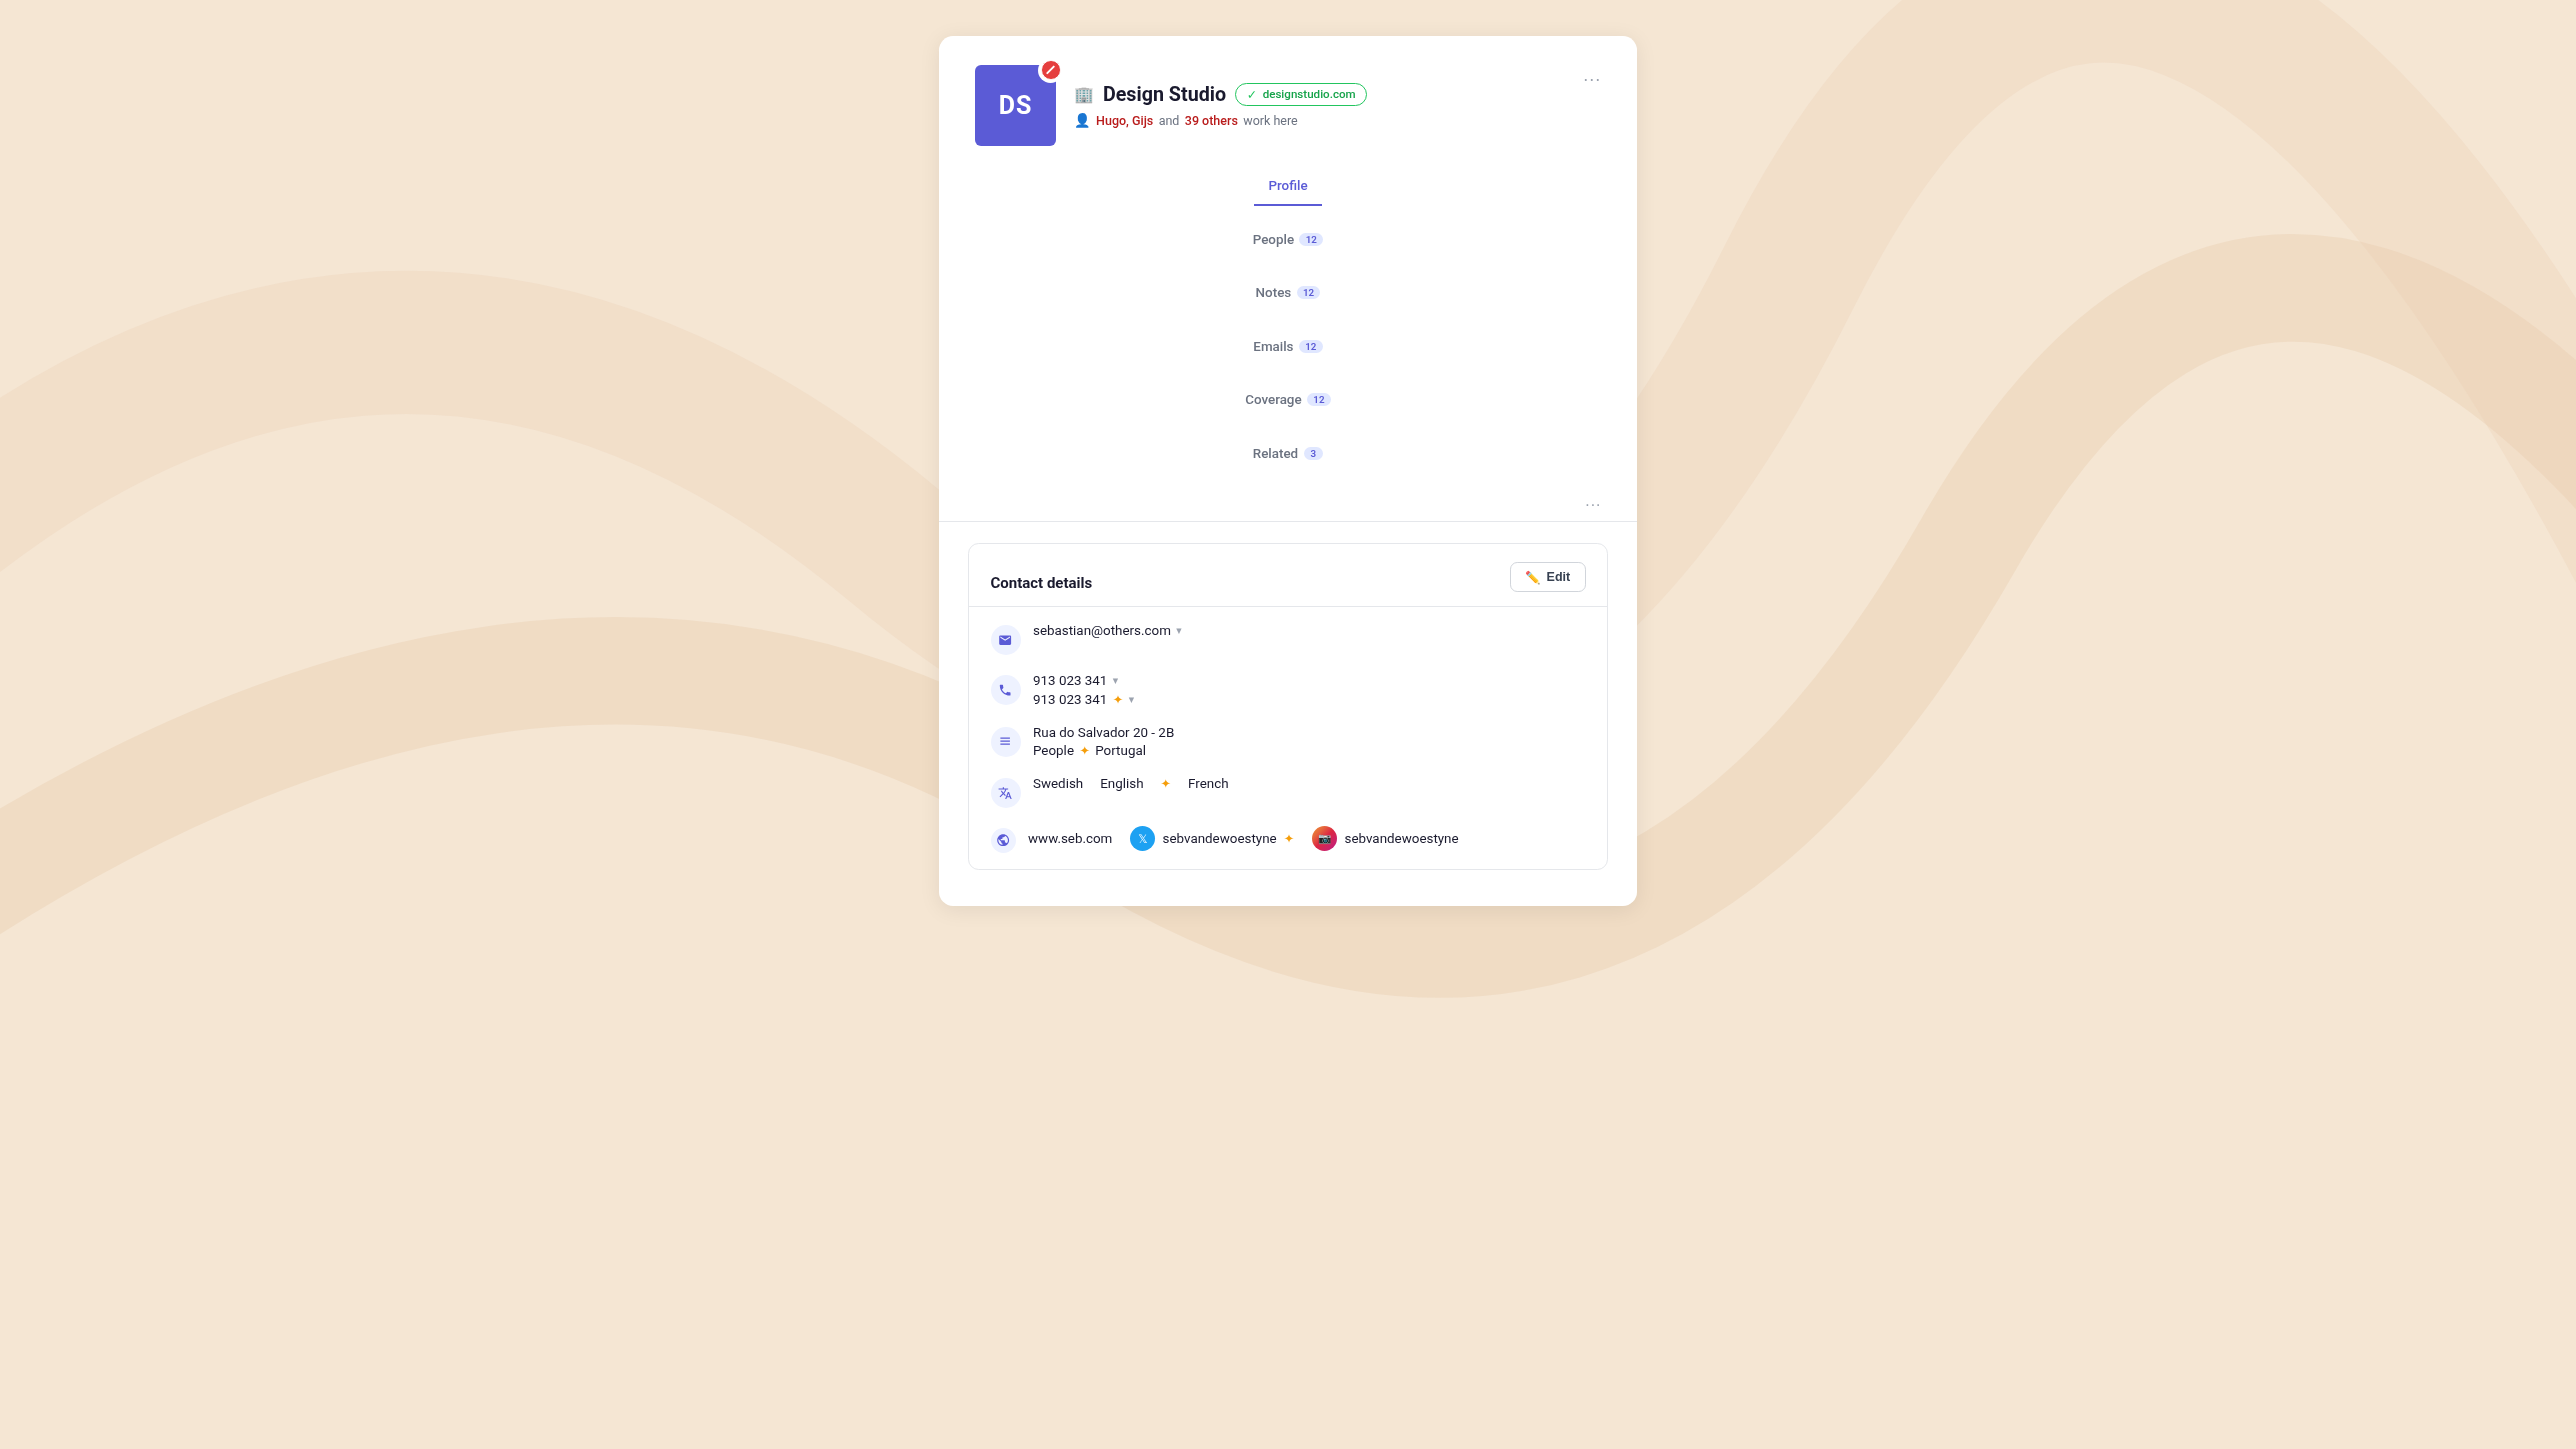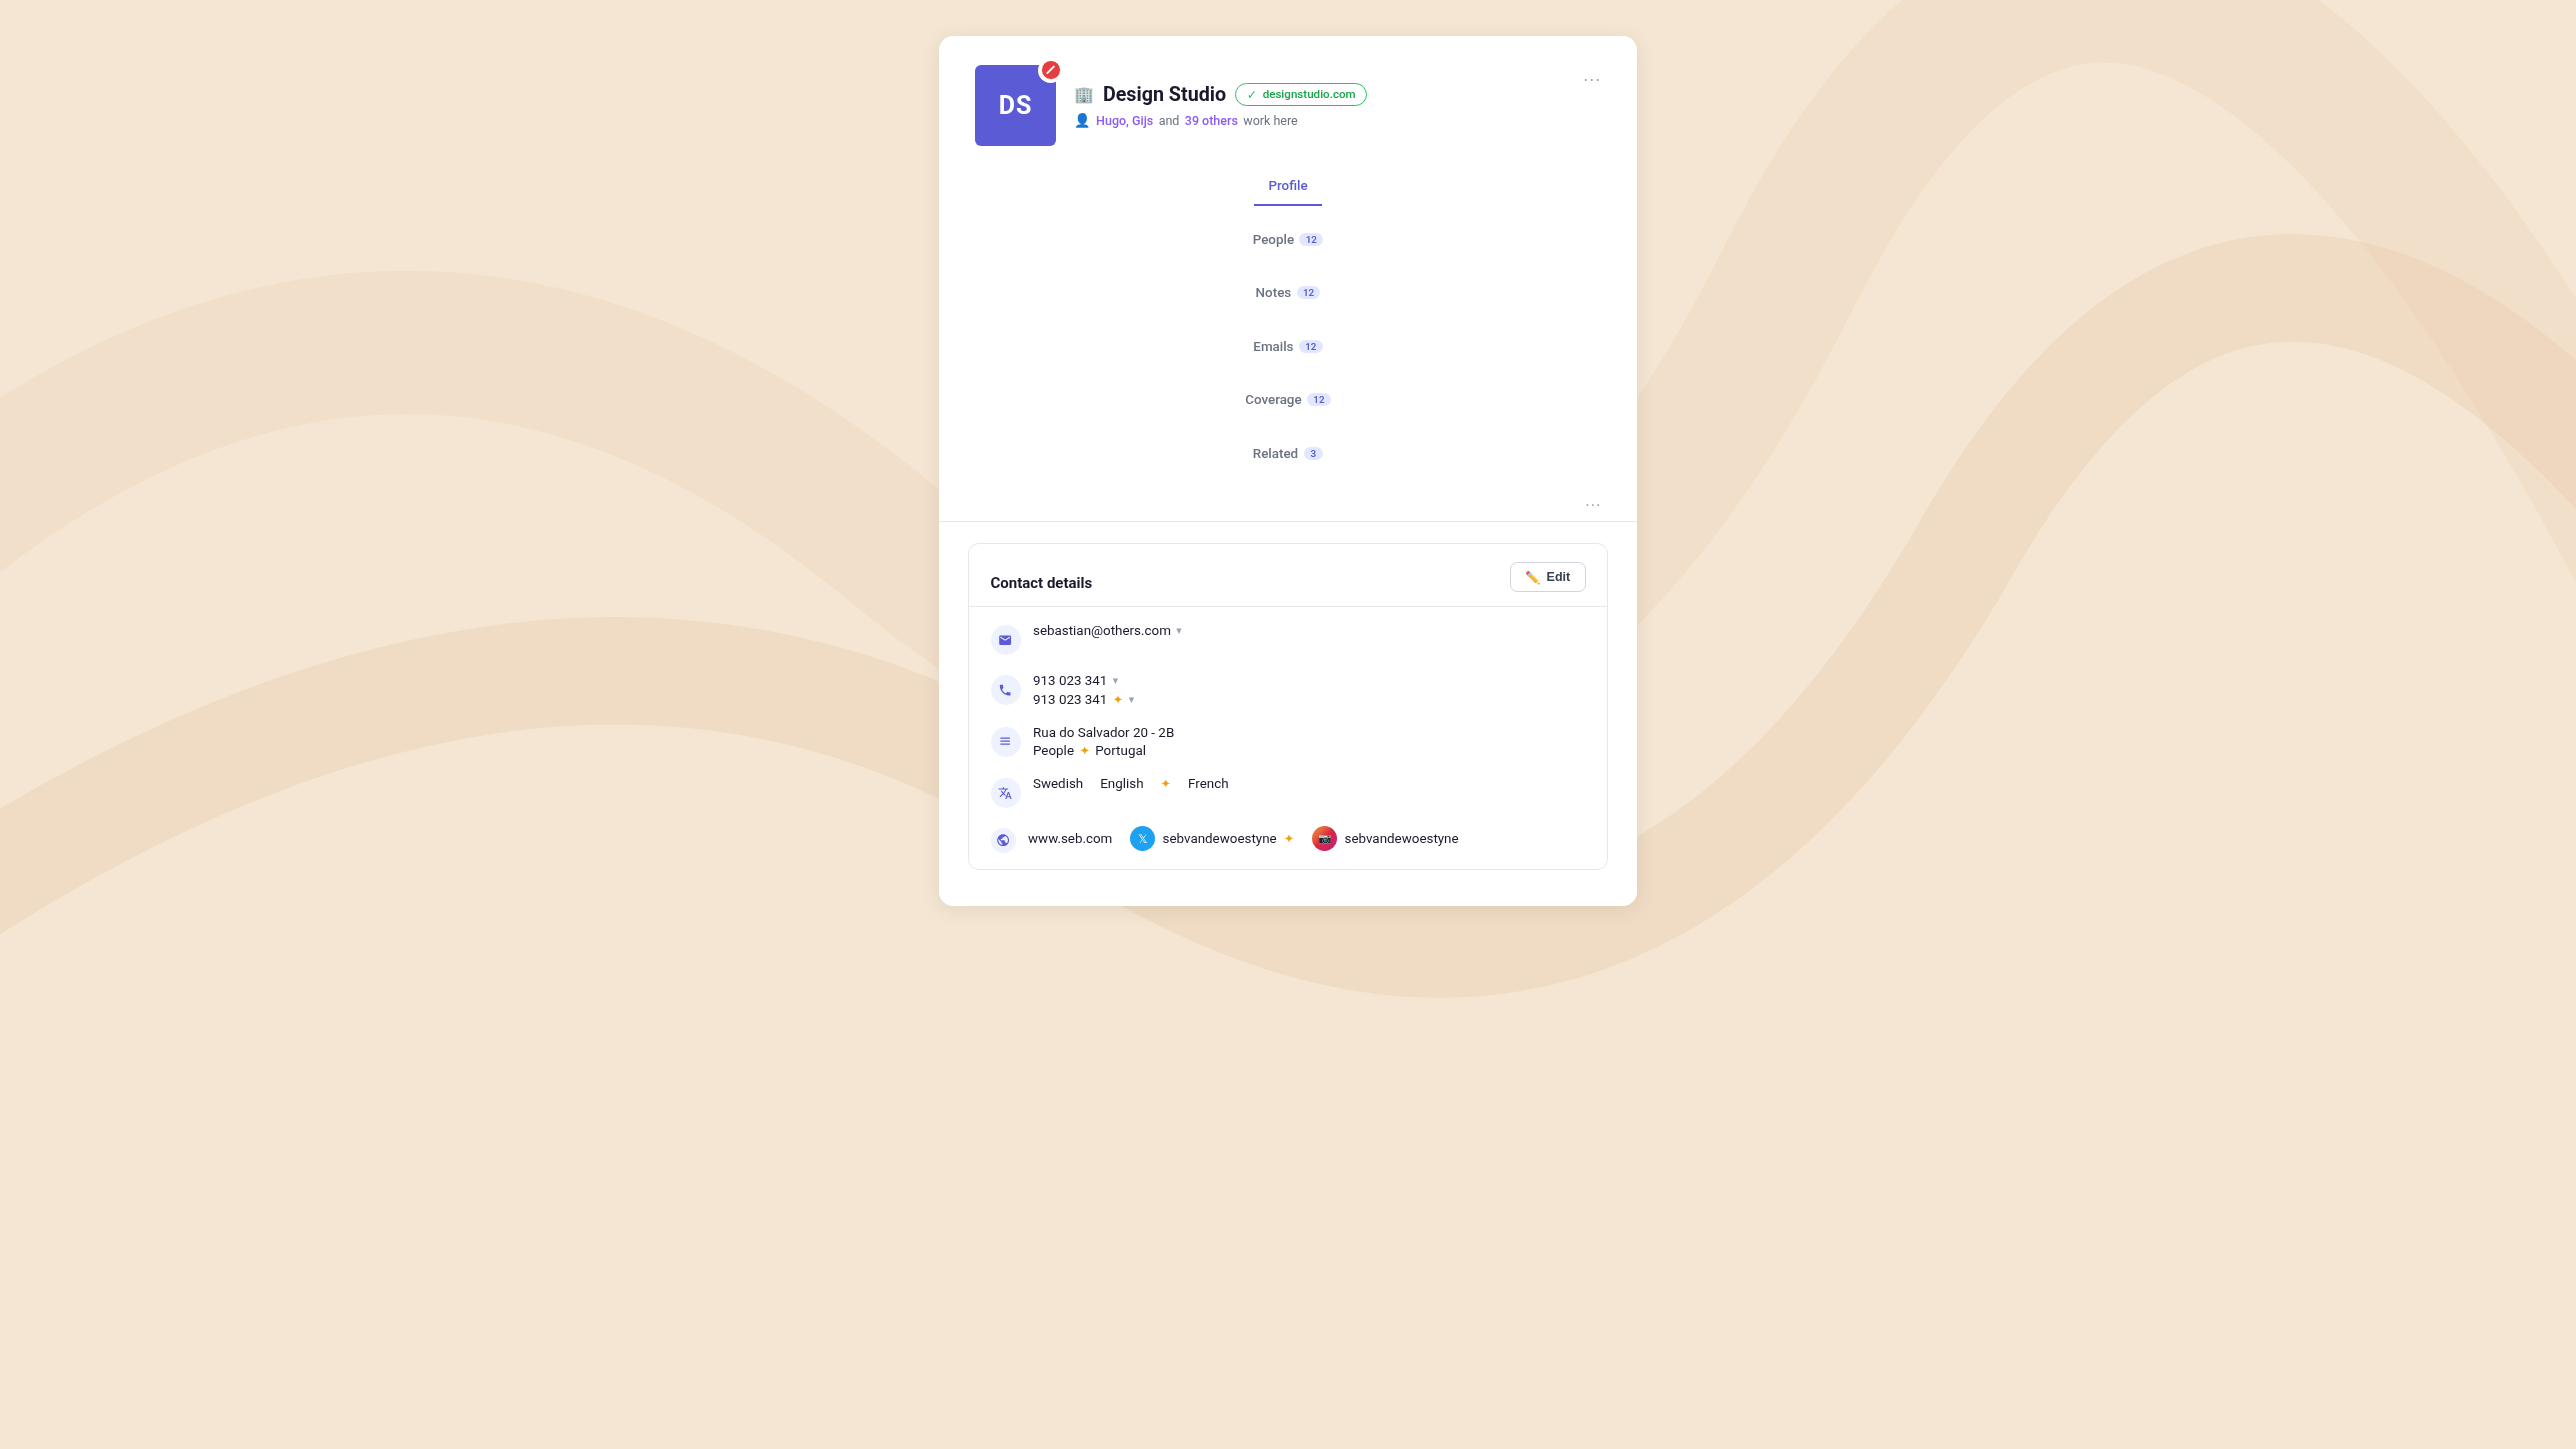--- a/index.html
+++ b/index.html
@@ -144,21 +144,21 @@
       font-size: 12.5px;
       color: #6b7280;
     }
 
     .people-row .person-icon {
       color: #9ca3af;
       font-size: 13.4px;
     }
 
     .people-row .link {
-      color: #8b5cf6;
+      color: #b91c1c;
       font-weight: 500;
       text-decoration: none;
       cursor: pointer;
     }
 
     .more-btn {
       position: absolute;
       top: 29px;
       right: 29px;
       background: none;

